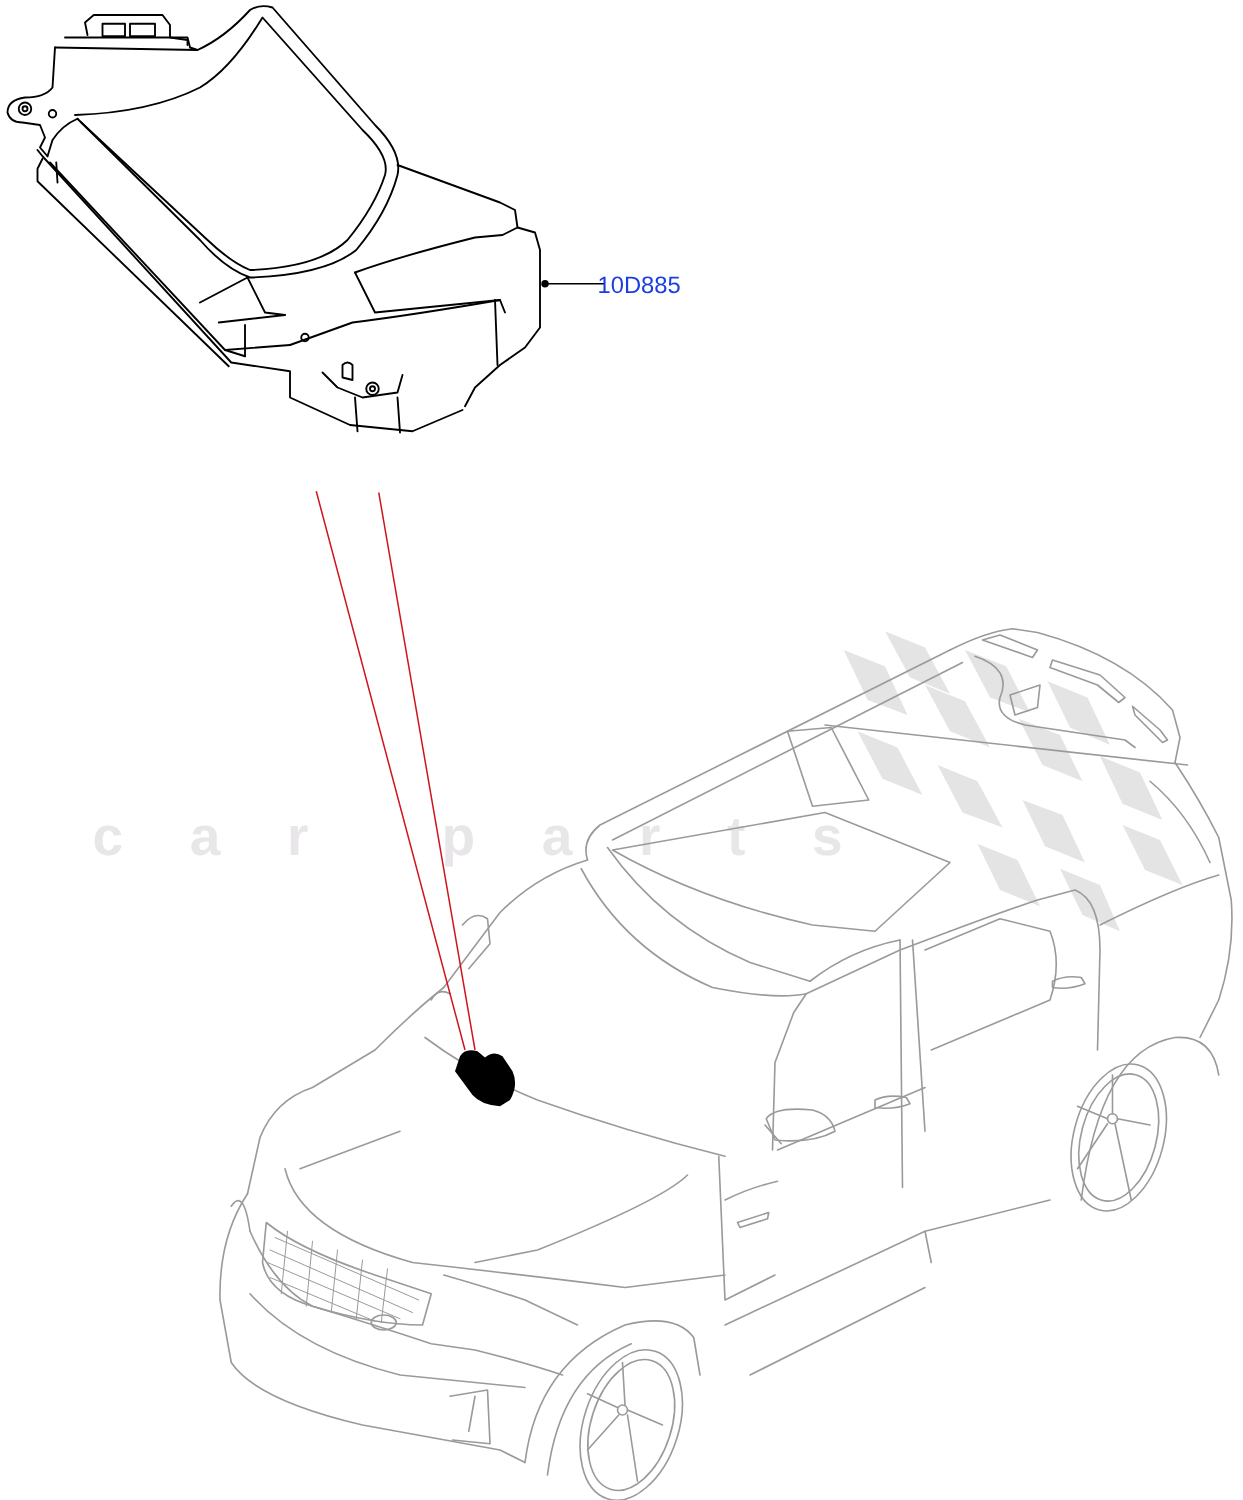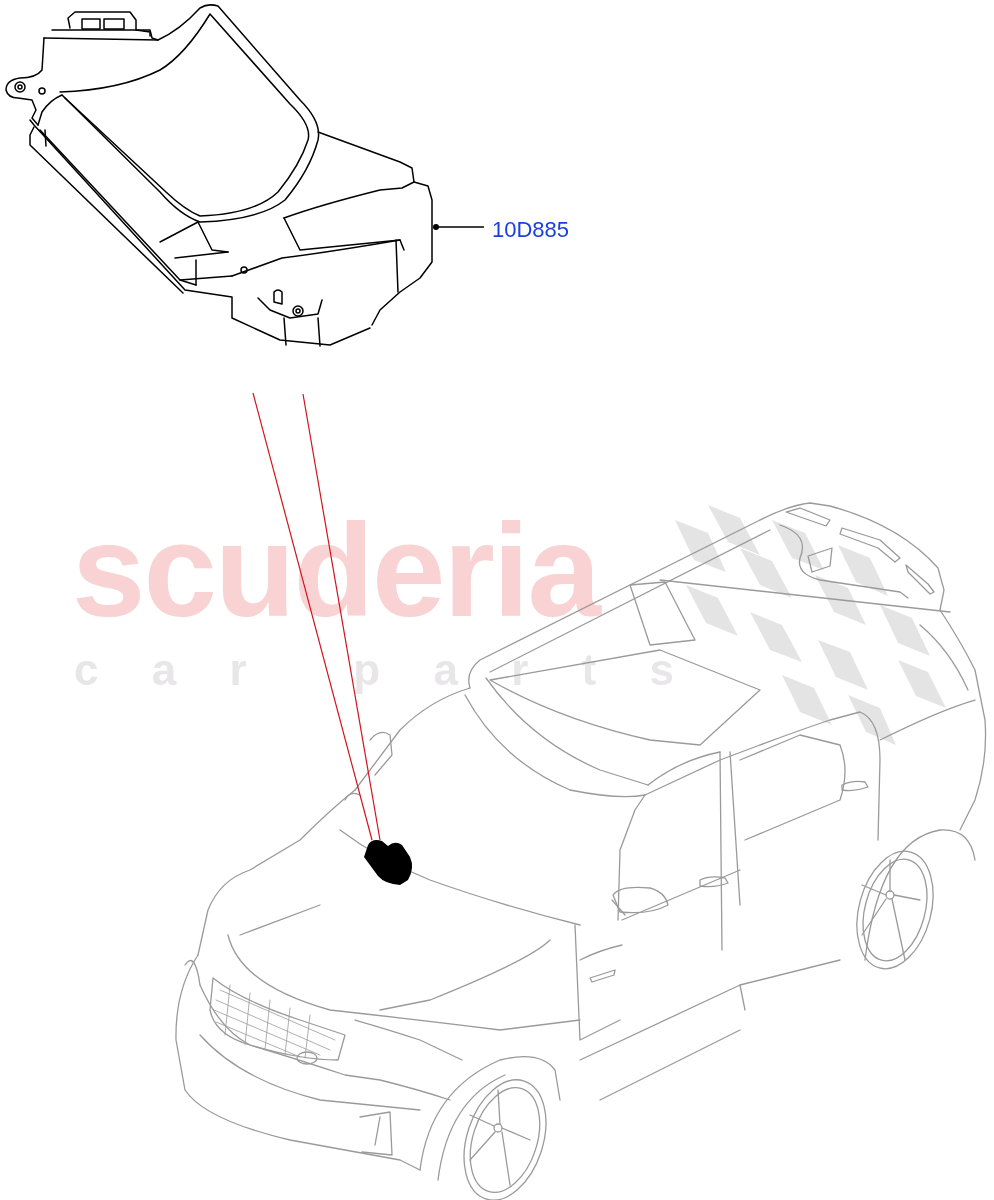--- a/index.html
+++ b/index.html
@@ -1,20 +1,20 @@
 <!DOCTYPE html>
 <html><head>
 <meta charset="utf-8">
 <style>
   html, body { margin: 0; padding: 0; background: #ffffff; }
   body { width: 994px; height: 1200px; position: relative; overflow: hidden; font-family: "Liberation Sans", sans-serif; }
   #canvas { position: absolute; left: 0; top: 0; width: 994px; height: 1200px; }
   .wm-main { position: absolute; left: 72px; top: 505px; font-family: "Liberation Sans", sans-serif; font-weight: bold; font-size: 132px; letter-spacing: -2px; color: #f9d2d3; line-height: 1; }
   .wm-sub { position: absolute; left: 74px; top: 648px; width: 600px; display: flex; justify-content: space-between; font-family: "Liberation Sans", sans-serif; font-weight: bold; font-size: 44px; color: #e8e6e8; line-height: 1; }
-  .callout-label { position: absolute; left: 492px; top: 219px; font-size: 22px; color: #1a3fe0; line-height: 1; cursor: pointer; }
+  .callout-label { position: absolute; left: 478px; top: 219px; font-size: 19px; color: #1a3fe0; line-height: 1; cursor: pointer; }
 </style>
 </head>
 <body>
 
 <div id="canvas">
 
   <svg width="994" height="1200" style="position:absolute;left:0;top:0;">
     <g fill="#e3e3e3" opacity="0.95">
       <polygon points="708,505 740,518 760,555 728,542"></polygon>
       <polygon points="675,520 708,533 726,572 694,560"></polygon>
@@ -25,21 +25,20 @@
       <polygon points="815,575 848,588 866,625 834,612"></polygon>
       <polygon points="838,545 870,558 888,596 856,582"></polygon>
       <polygon points="818,640 850,652 868,690 836,677"></polygon>
       <polygon points="880,605 912,618 930,656 898,643"></polygon>
       <polygon points="782,675 814,688 832,725 800,712"></polygon>
       <polygon points="848,695 880,708 896,745 866,732"></polygon>
       <polygon points="898,660 928,672 946,708 916,696"></polygon>
     </g>
   </svg>
 
-  <div class="wm-main">scuderia</div>
   <div class="wm-sub">
     <span>c</span>
     <span>a</span>
     <span>r</span>
     <span> </span>
     <span>p</span>
     <span>a</span>
     <span>r</span>
     <span>t</span>
     <span>s</span>

